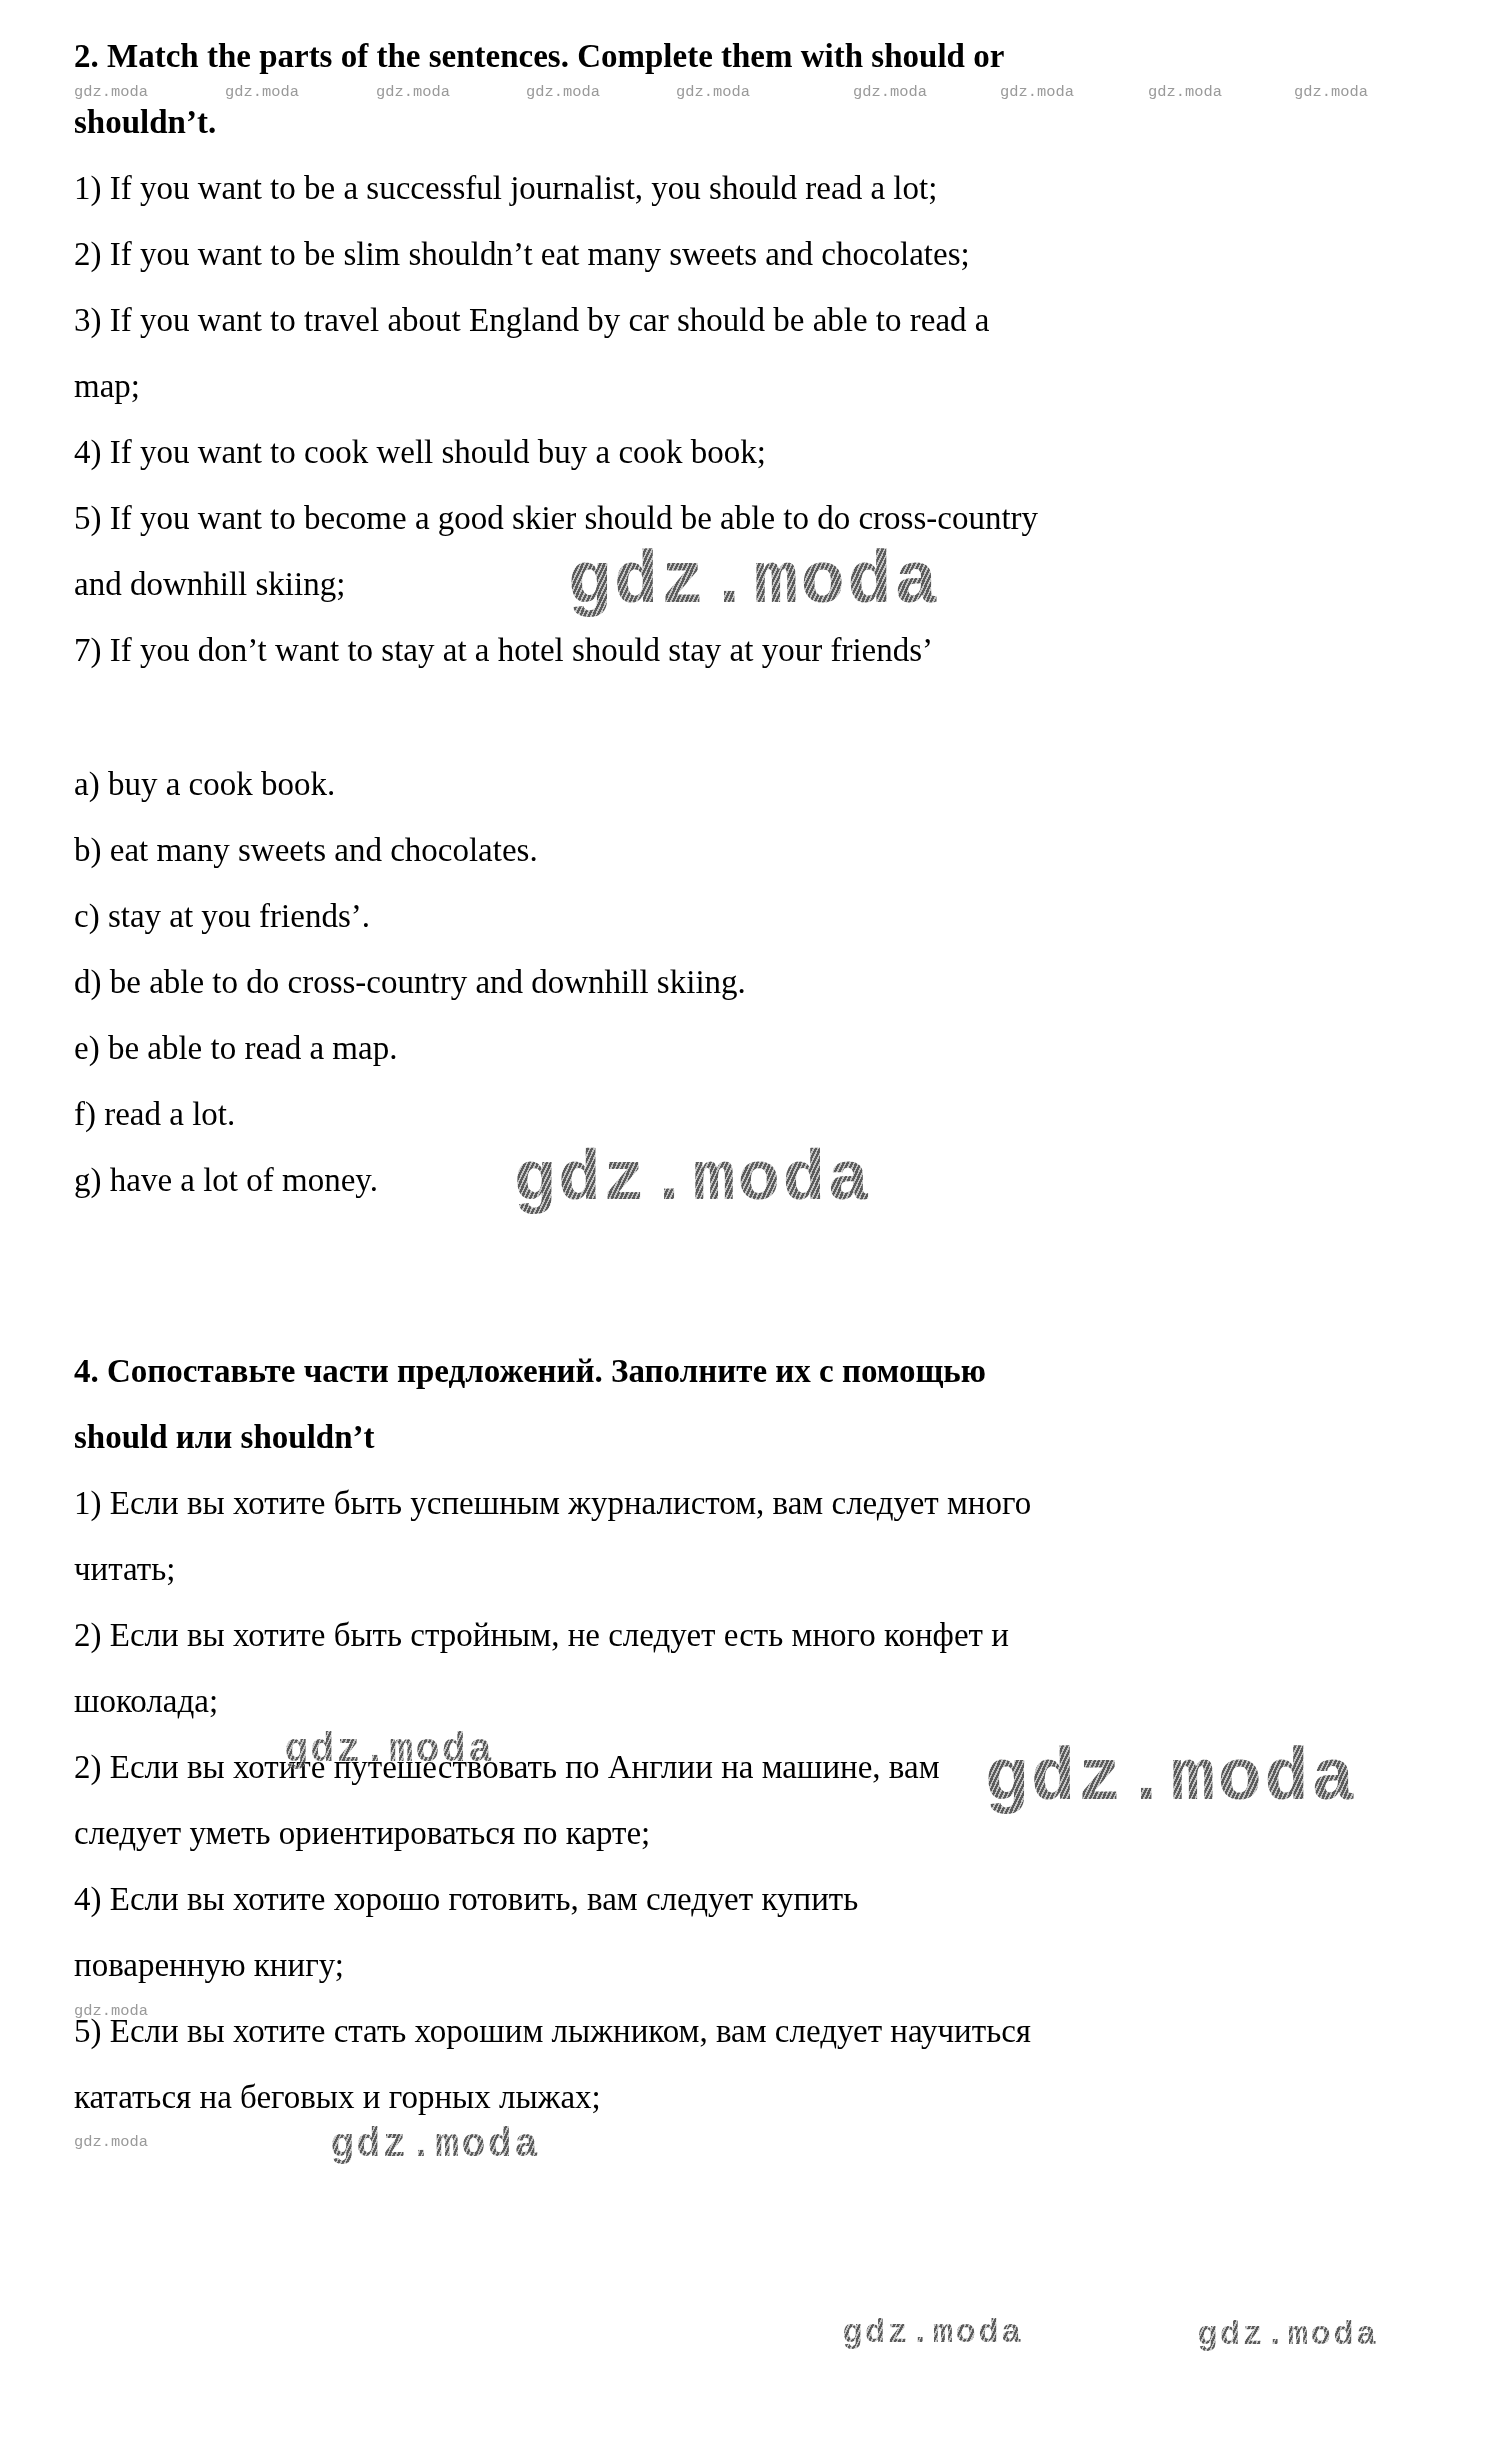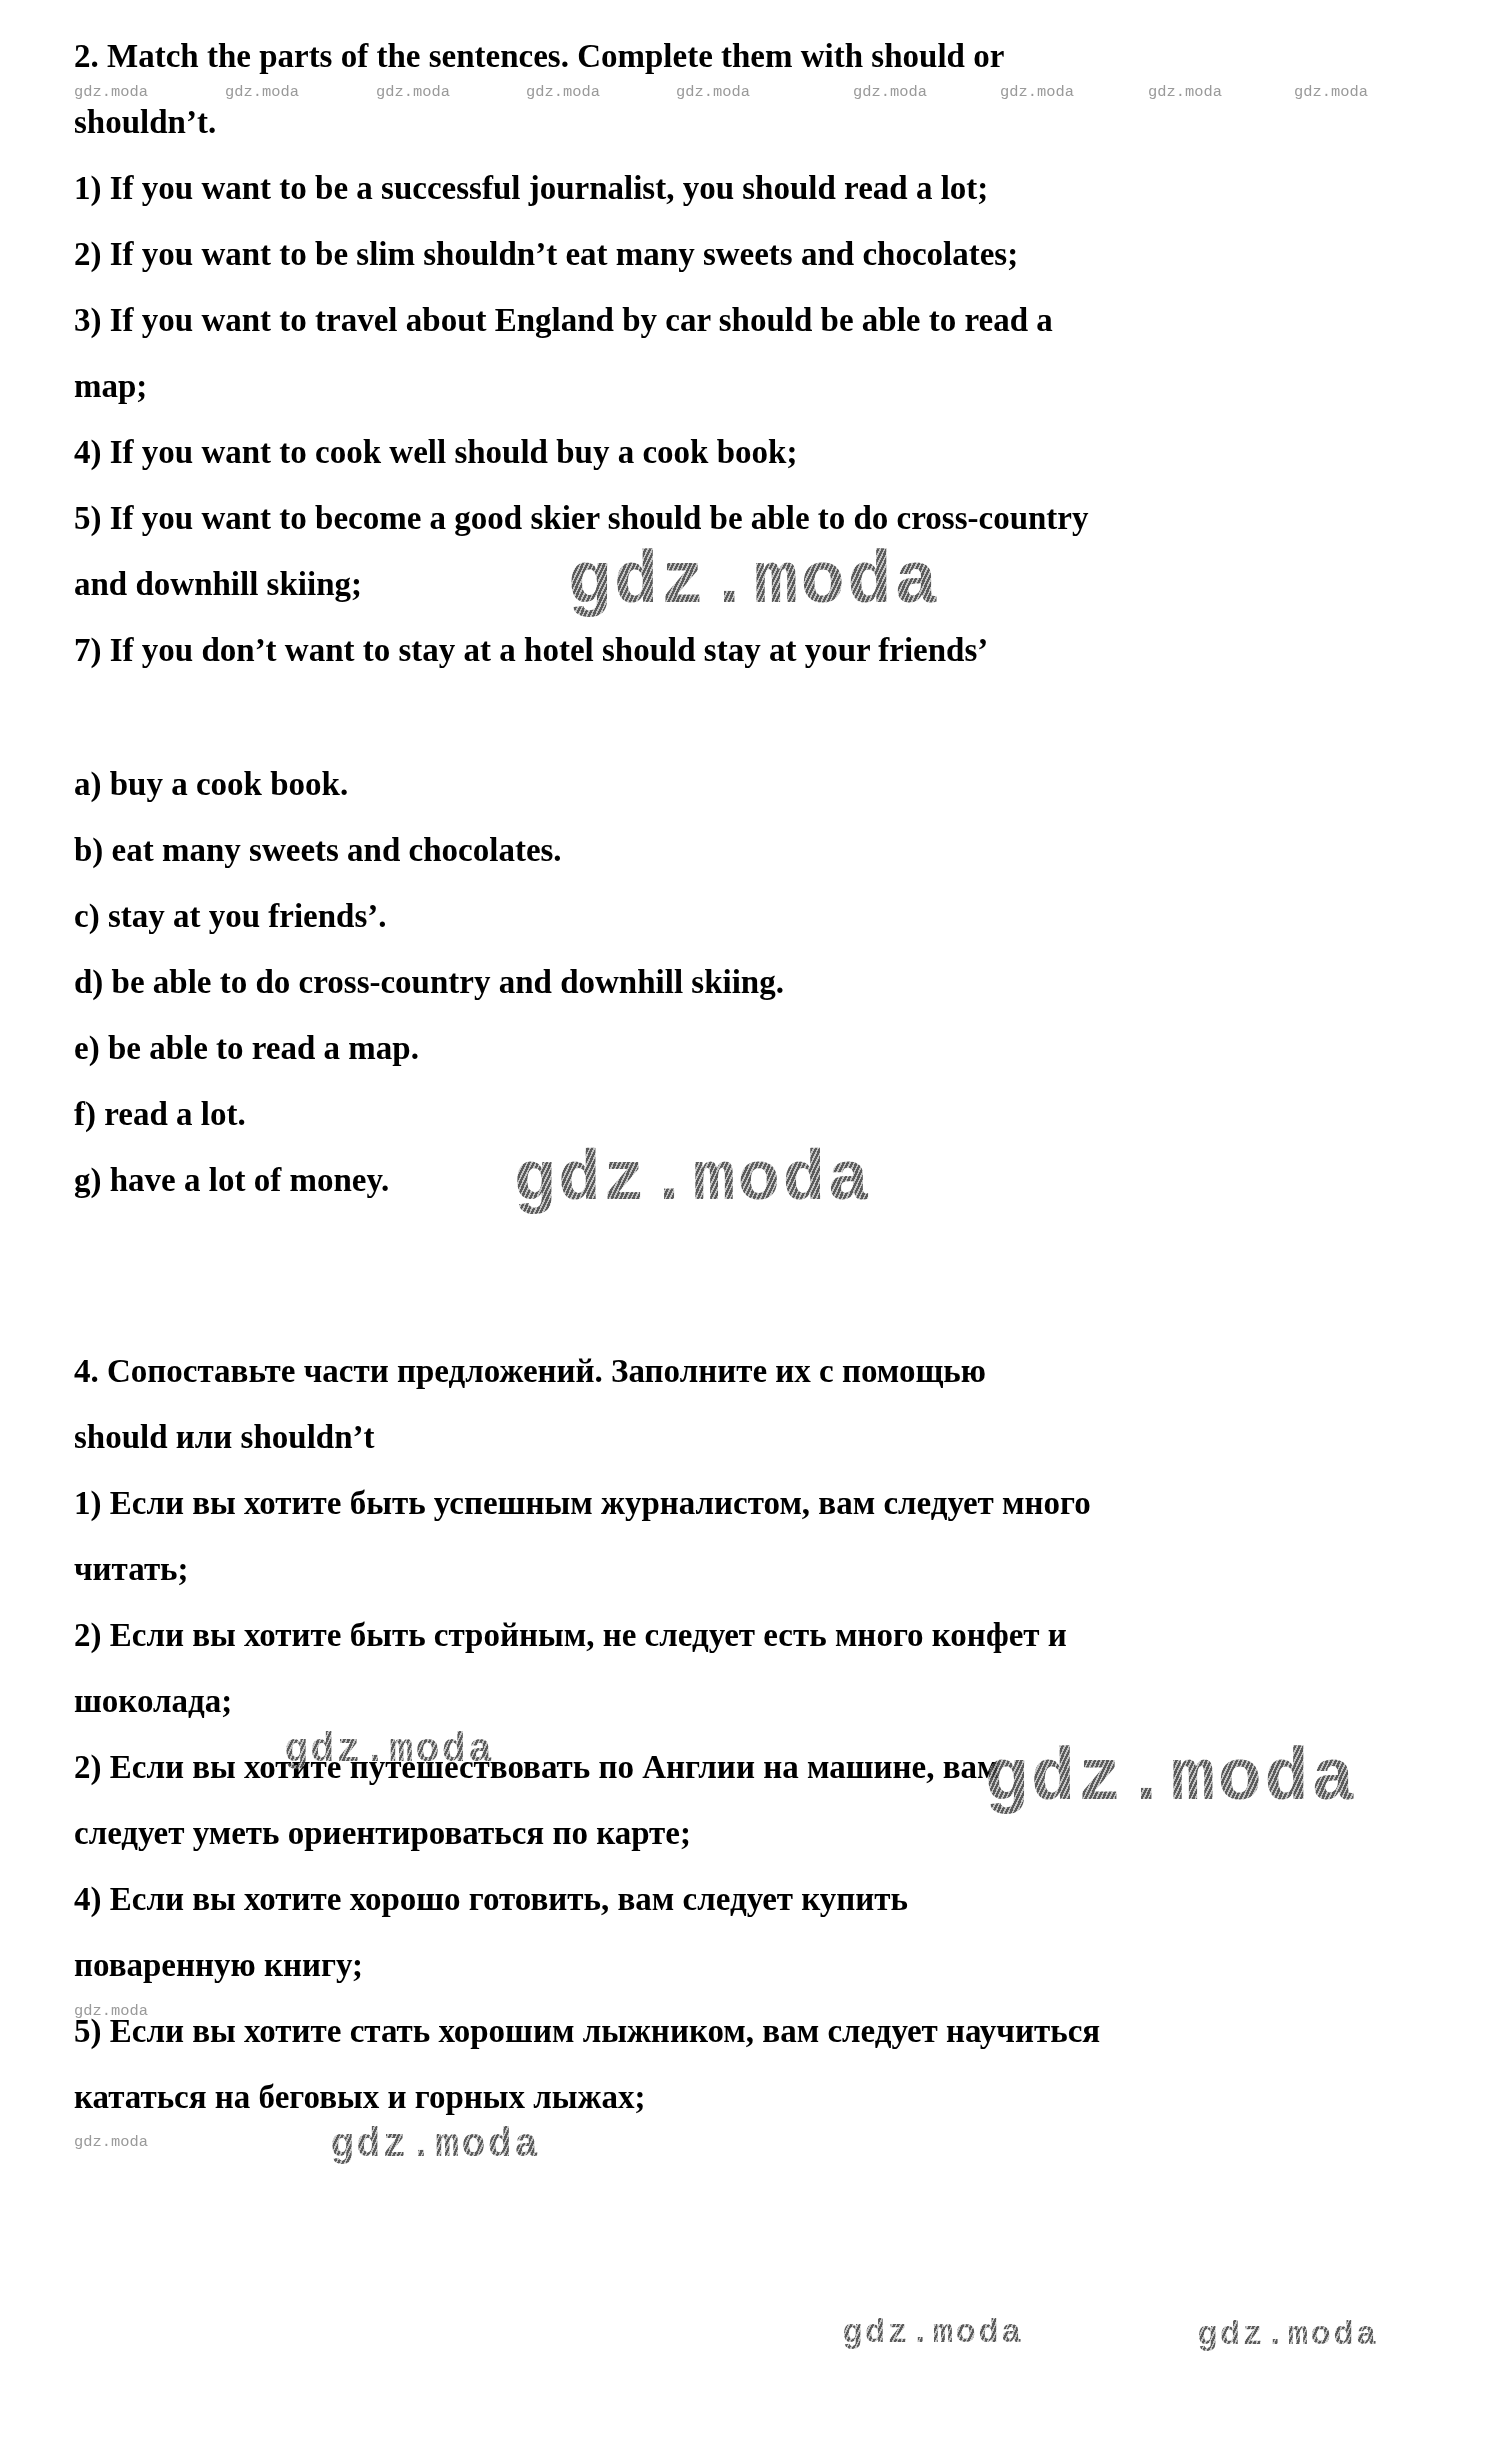--- a/index.html
+++ b/index.html
@@ -22,21 +22,20 @@
   }
   .content {
     padding: 23px 116px 0 74px;
     font-size: 33px;
     line-height: 66px;
   }
   .bold { font-weight: bold; }
   .content p {
     margin: 0;
     white-space: pre-line;
-    font-weight: bold;
   }
   .title div { white-space: pre-line; }
   .options { margin-top: 68px; }
   .ru-section { margin-top: 125px; }
 
   
   .wm-layer {
     position: absolute;
     inset: 0;
     pointer-events: none;

